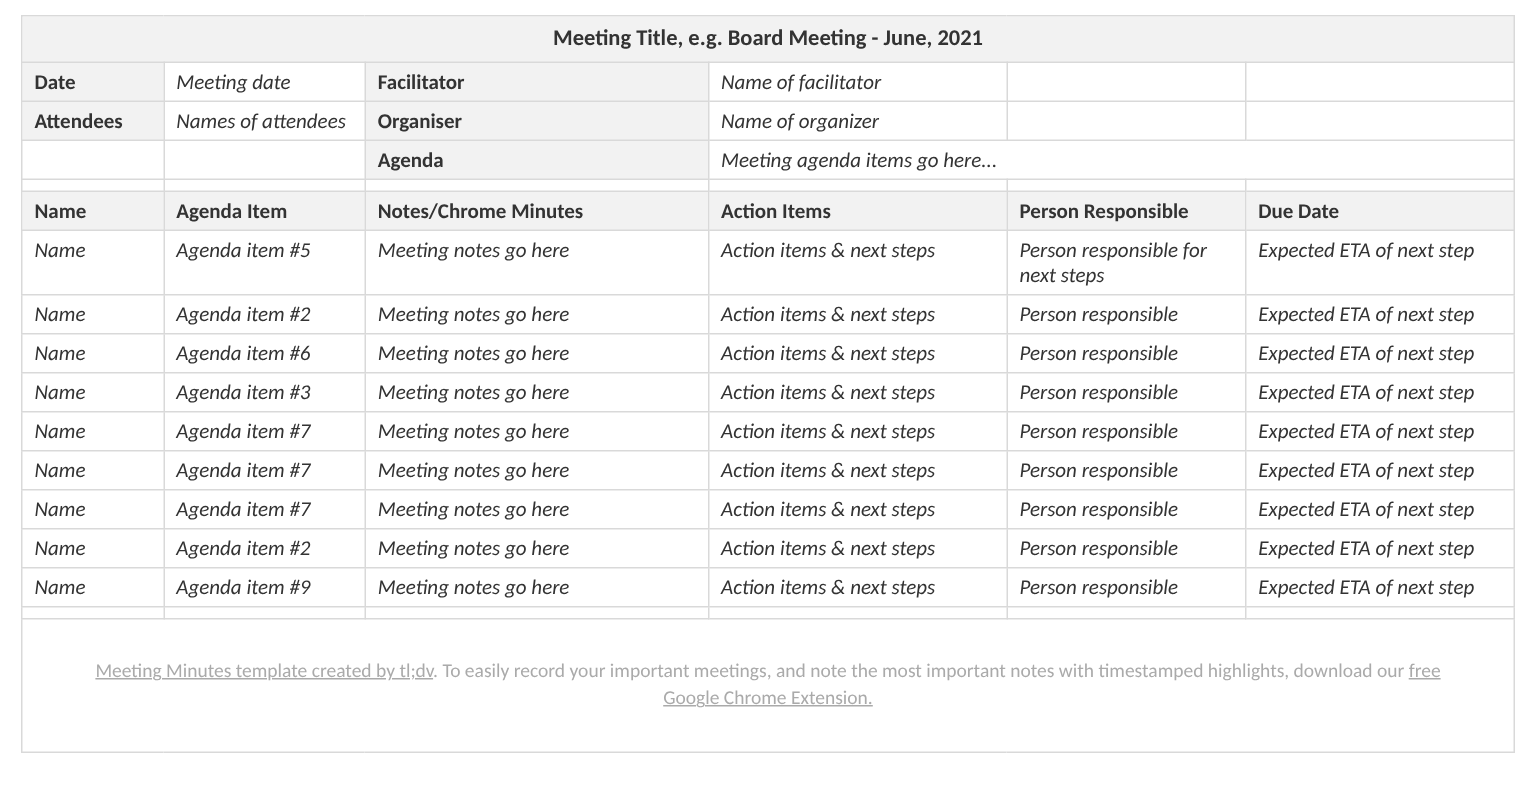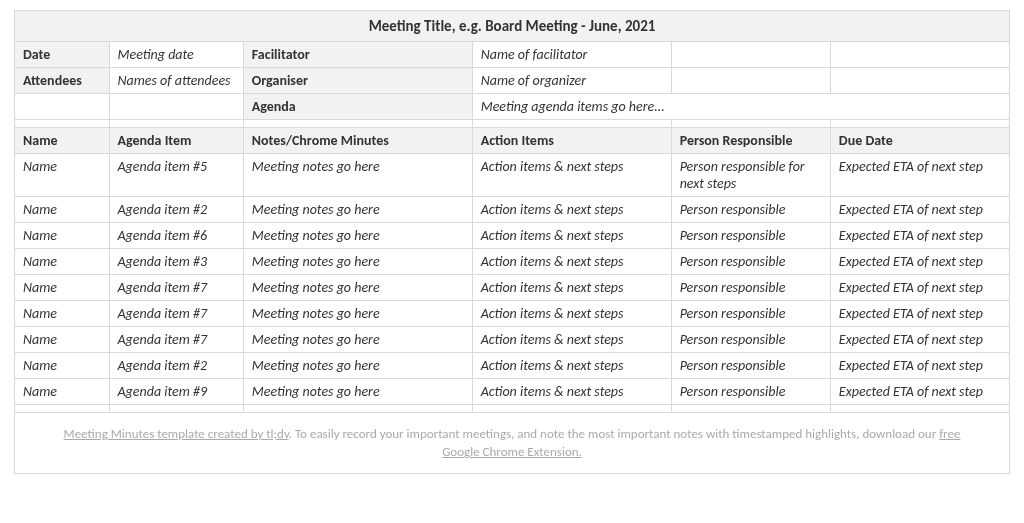--- a/index.html
+++ b/index.html
@@ -41,21 +41,21 @@
   .italic { font-style: italic; color: #333; }
   .col-headers td {
     background: #f2f2f2;
     font-weight: bold;
     color: #333;
   }
   .footer-row td {
     text-align: center;
     color: #aaa;
     font-size: 13px;
-    padding: 12px 40px;
+    padding: 26px 40px;
     line-height: 1.4;
   }
   .footer-row a {
     color: #aaa;
     text-decoration: underline;
   }
   .spacer td { height: 8px; padding: 0; }
   col.c1 { width: 9.5%; }
   col.c2 { width: 13.5%; }
   col.c3 { width: 23%; }

